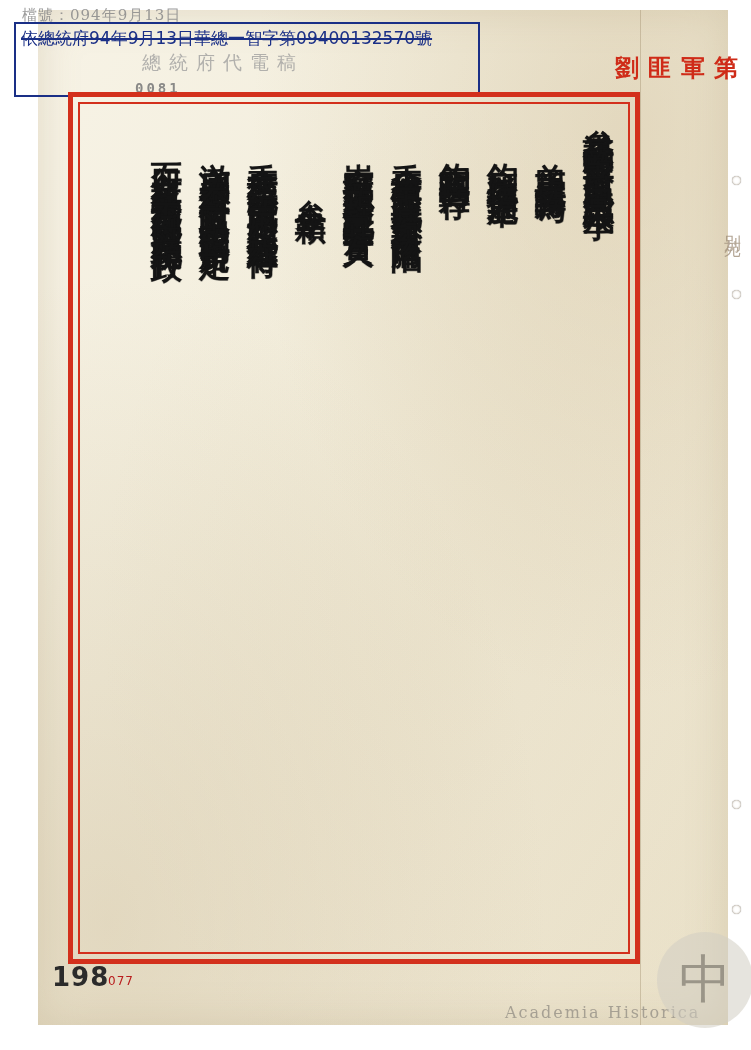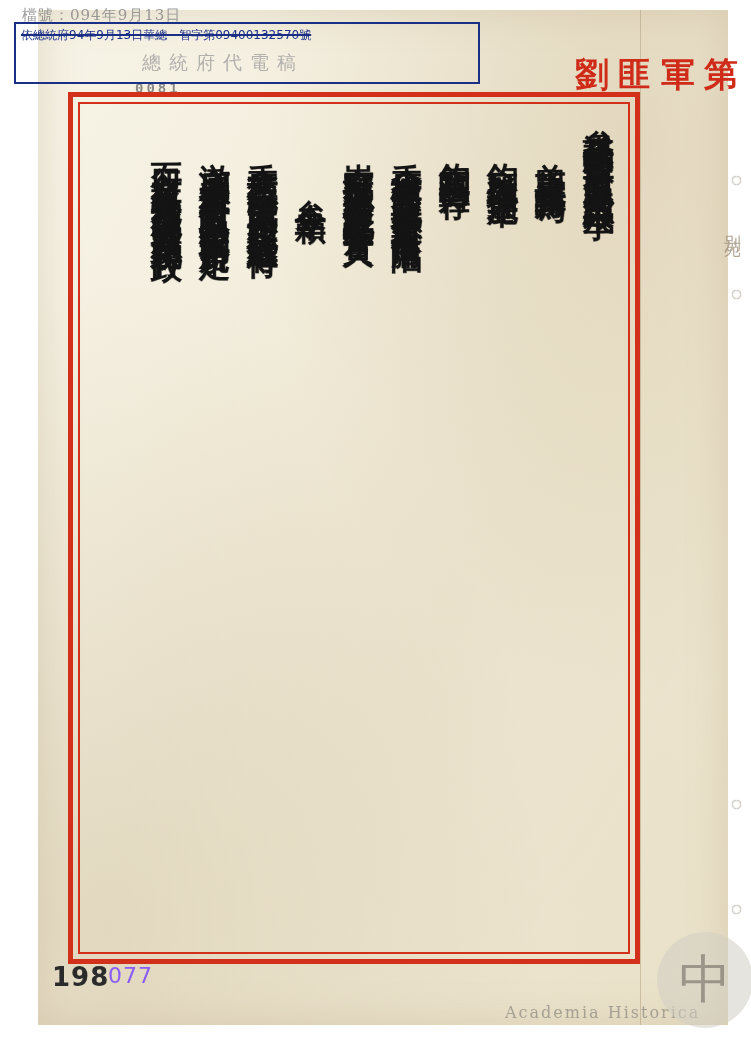--- a/index.html
+++ b/index.html
@@ -93,27 +93,27 @@
     text-shadow: 0.6px 0.4px 0 rgba(20,20,20,.45), -0.4px 0.5px 0 rgba(20,20,20,.25);
     transform: skewY(-0.6deg);
   }
   .col.indent-1 { padding-top: 34px; }
   .col.indent-2 { padding-top: 70px; }
 
   
   #stamp-block {
     position: absolute;
     left: 14px; top: 22px;
-    width: 466px; height: 62px;
+    width: 466px; height: 75px;
     border: 2px solid #1a2f86;
     box-sizing: border-box;
     padding: 3px 5px;
     color: #1a2f86;
     font-family: "DejaVu Sans", sans-serif;
-    font-size: 12px;
+    font-size: 17px;
     line-height: 1.35;
     letter-spacing: 0px;
     background: transparent;
   }
   #stamp-block .line { white-space: nowrap; }
   .strike { text-decoration: line-through; text-decoration-thickness: 2px; }
 
   
   #archive-no {
     position: absolute;
@@ -145,21 +145,21 @@
     letter-spacing: 8px;
     opacity: .75;
     white-space: nowrap;
   }
 
   
   #red-title {
     position: absolute;
     right: 36px; top: 52px;
     font-family: Liberation Sans, sans-serif;
-    font-size: 34px;
+    font-size: 24px;
     font-weight: 700;
     color: #cf2b18;
     letter-spacing: 9px;
     white-space: nowrap;
   }
 
   
   #margin-note {
     position: absolute;
     right: 38px; top: 222px;
@@ -180,22 +180,22 @@
     font-family: "DejaVu Sans", sans-serif;
     font-size: 26px;
     font-weight: 700;
     color: #2b2b2b;
     letter-spacing: 1px;
   }
   #page-no-2 {
     position: absolute;
     left: 108px; bottom: 62px;
     font-family: "DejaVu Sans", sans-serif;
-    font-size: 22px;
-    color: #8b5cf6;
+    font-size: 12px;
+    color: #b91c1c;
     letter-spacing: 1px;
   }
 
   
   #watermark {
     position: absolute;
     right: 22px; bottom: 14px;
     width: 260px; height: 110px;
     pointer-events: none;
   }

